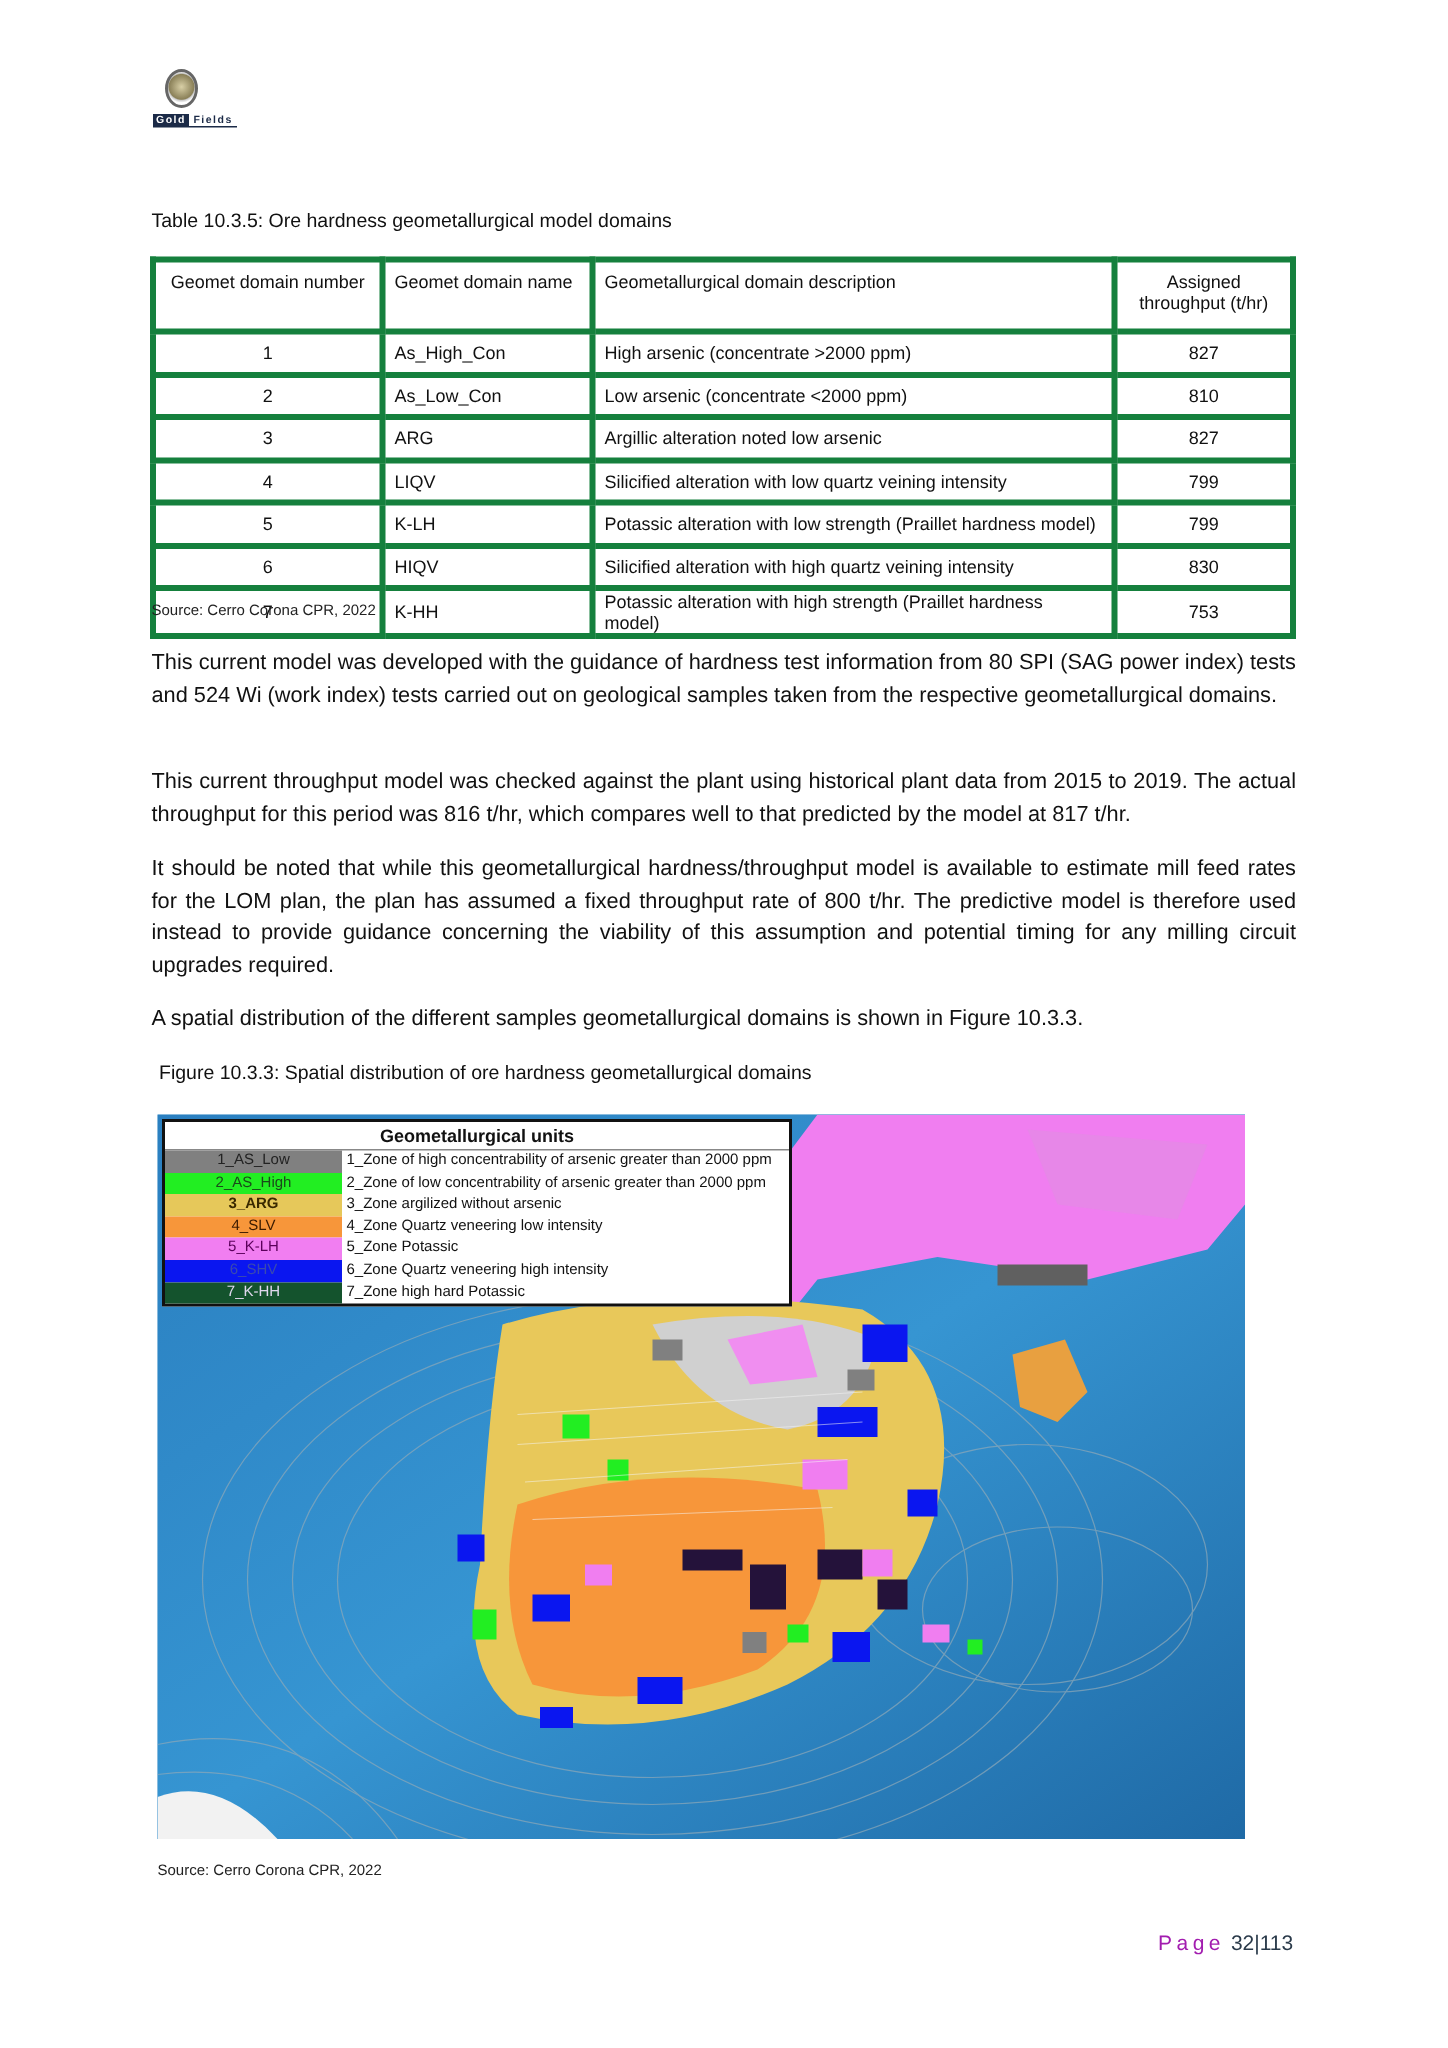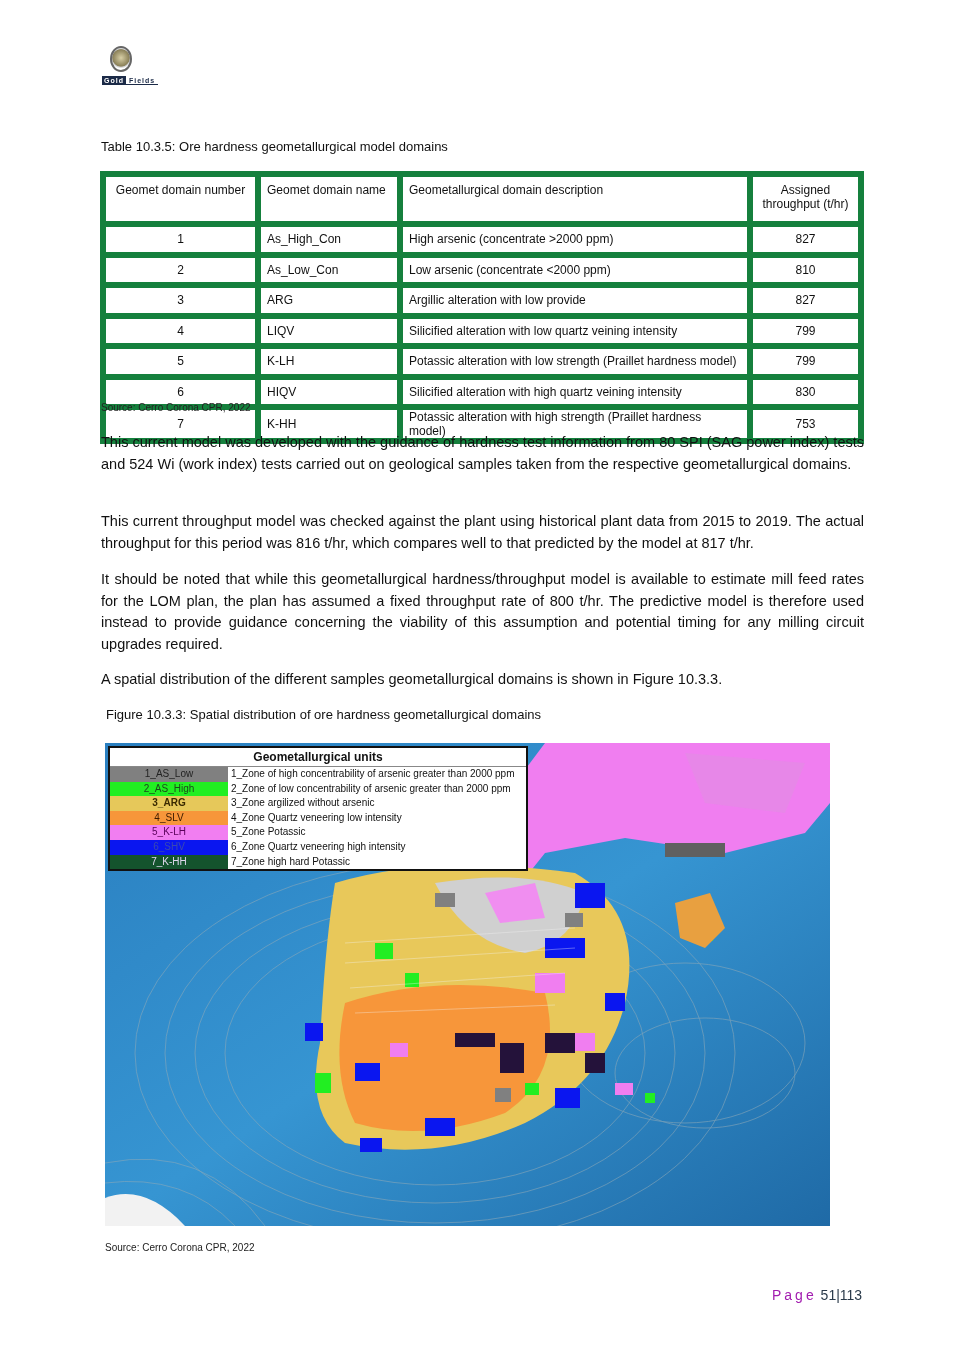--- a/index.html
+++ b/index.html
@@ -8,21 +8,21 @@
   .logo { position: absolute; left: 102px; top: 46px; width: 66px; height: 42px; }
   .logo .crest { position: absolute; left: 8px; top: 0; width: 22px; height: 26px;
                  border-radius: 50%; border: 2px solid #666; background: radial-gradient(circle at 50% 45%, #d8cfa6 0, #8a8058 55%, #ccc 60%, #fff 70%); box-sizing: border-box; }
   .logo .bar { position: absolute; left: 0; top: 30px; height: 9px; display: flex; font-size: 7px; font-weight: bold; letter-spacing: 1px; }
   .logo .bar .gold { background: #1b2a47; color: #fff; padding: 0 2px; line-height: 9px; }
   .logo .bar .fields { color: #1b2a47; padding: 0 3px; line-height: 9px; border-bottom: 1px solid #1b2a47; }
 
   .caption { position: absolute; font-size: 13px; color: #111; }
   table.domains { position: absolute; left: 100px; top: 171px; width: 764px; border-collapse: collapse;
                   font-size: 12px; }
-  table.domains th, table.domains td { border: 6px solid #15803d; padding: 0 6px; vertical-align: middle; }
+  table.domains th, table.domains td { border: 4px solid #15803d; padding: 0 6px; vertical-align: middle; }
   table.domains th { font-weight: normal; height: 38px; text-align: left; vertical-align: top; padding-top: 6px; }
   table.domains td { height: 24.5px; }
   table.domains .c1 { width: 137px; text-align: center; }
   table.domains .c2 { width: 124px; }
   table.domains .c3 { width: 332px; }
   table.domains .c4 { text-align: center; }
   table.domains th.c1, table.domains th.c4 { text-align: center; }
 
   .source { position: absolute; left: 101px; font-size: 10px; color: #222; }
   .para { position: absolute; left: 101px; width: 763px; font-size: 14.5px; line-height: 21.5px;
@@ -74,21 +74,21 @@
     </tr>
     <tr>
       <td class="c1">2</td>
       <td class="c2">As_Low_Con</td>
       <td class="c3">Low arsenic (concentrate &lt;2000 ppm)</td>
       <td class="c4">810</td>
     </tr>
     <tr>
       <td class="c1">3</td>
       <td class="c2">ARG</td>
-      <td class="c3">Argillic alteration with low provide</td>
+      <td class="c3">Argillic alteration noted low arsenic</td>
       <td class="c4">827</td>
     </tr>
     <tr>
       <td class="c1">4</td>
       <td class="c2">LIQV</td>
       <td class="c3">Silicified alteration with low quartz veining intensity</td>
       <td class="c4">799</td>
     </tr>
     <tr>
       <td class="c1">5</td>
@@ -229,14 +229,14 @@
       <div class="swatch" style="background:#14532d;color:#e0d8ee;">7_K-HH</div>
       <div class="desc">7_Zone high hard Potassic</div>
     </div>
   </div>
 </div>
 
 <div class="source" style="left:105px; top:1242px;">Source: Cerro Corona CPR, 2022</div>
 
 <div class="page-num">
   <span class="pg">Page</span>
-  <span class="n">51</span><span class="n">|</span><span class="n">113</span>
+  <span class="n">32</span><span class="n">|</span><span class="n">113</span>
 </div>
 
 </body></html>

